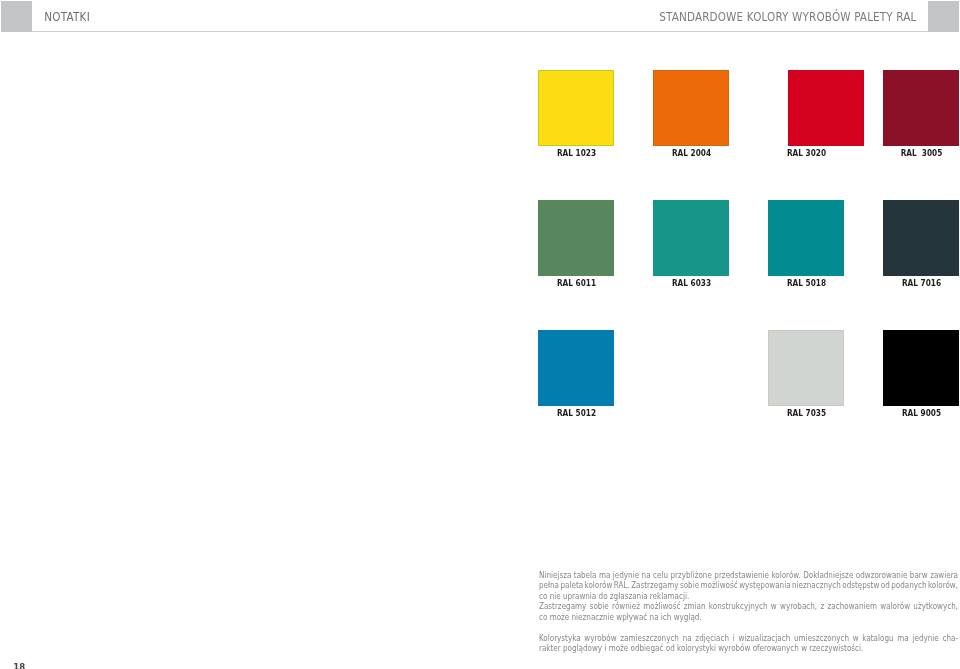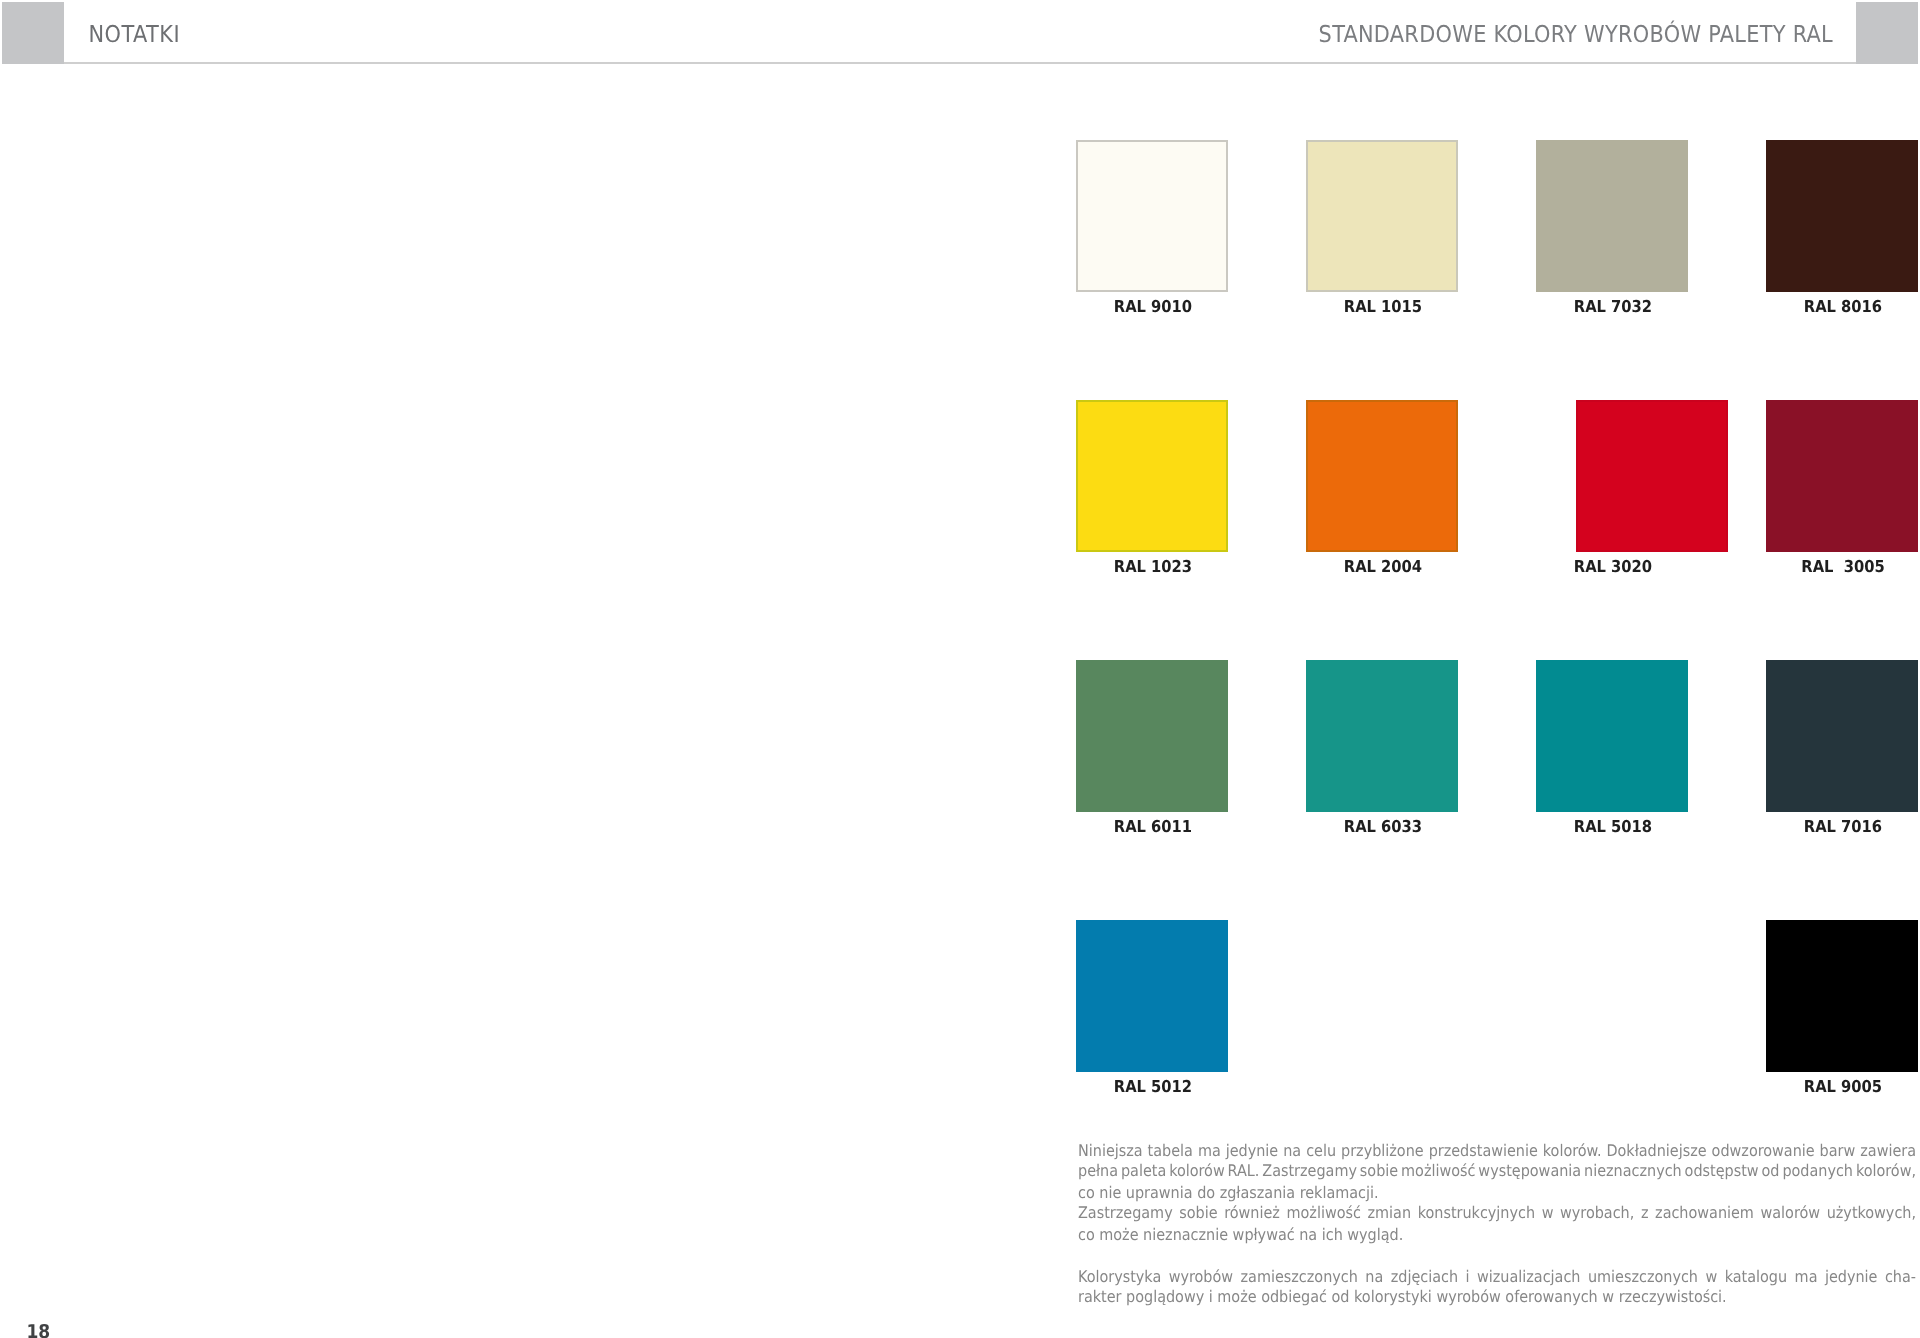--- a/index.html
+++ b/index.html
@@ -56,46 +56,20 @@
 <div class="page">
   <div class="hdr-rule"></div>
   <div class="hdr-block-left"></div>
   <div class="hdr-block-right"></div>
   <div class="hdr-left-text">NOTATKI</div>
   <div class="hdr-right-text">STANDARDOWE KOLORY WYROBÓW PALETY RAL</div>
 
   <div class="grid" id="grid">
       <div class="row">
         <div class="cell" style="left: 0px;">
-          <div class="chip" style="background: rgb(253, 251, 243);">
-            <div class="chip-edge"></div>
-          </div>
-          <div class="caption">RAL 9010</div>
-        </div>
-        <div class="cell" style="left: 115px;">
-          <div class="chip" style="background: rgb(237, 229, 186);">
-            <div class="chip-edge"></div>
-          </div>
-          <div class="caption">RAL 1015</div>
-        </div>
-        <div class="cell" style="left: 230px;">
-          <div class="chip" style="background: rgb(178, 176, 156);">
-            <div class="chip-edge"></div>
-          </div>
-          <div class="caption">RAL 7032</div>
-        </div>
-        <div class="cell" style="left: 345px;">
-          <div class="chip" style="background: rgb(58, 26, 18);">
-            <div class="chip-edge"></div>
-          </div>
-          <div class="caption">RAL 8016</div>
-        </div>
-      </div>
-      <div class="row">
-        <div class="cell" style="left: 0px;">
           <div class="chip" style="background: rgb(252, 220, 18);">
             <div class="chip-edge"></div>
           </div>
           <div class="caption">RAL 1023</div>
         </div>
         <div class="cell" style="left: 115px;">
           <div class="chip" style="background: rgb(236, 106, 10);">
             <div class="chip-edge"></div>
           </div>
           <div class="caption">RAL 2004</div>
@@ -139,20 +113,26 @@
           <div class="caption">RAL 7016</div>
         </div>
       </div>
       <div class="row">
         <div class="cell" style="left: 0px;">
           <div class="chip" style="background: rgb(3, 124, 174);">
             <div class="chip-edge"></div>
           </div>
           <div class="caption">RAL 5012</div>
         </div>
+        <div class="cell" style="left: 230px;">
+          <div class="chip" style="background: rgb(208, 213, 209);">
+            <div class="chip-edge"></div>
+          </div>
+          <div class="caption">RAL 7035</div>
+        </div>
         <div class="cell" style="left: 345px;">
           <div class="chip" style="background: rgb(0, 0, 0);">
             <div class="chip-edge"></div>
           </div>
           <div class="caption">RAL 9005</div>
         </div>
       </div>
     </div>
 
   <div class="notes" id="notes">

